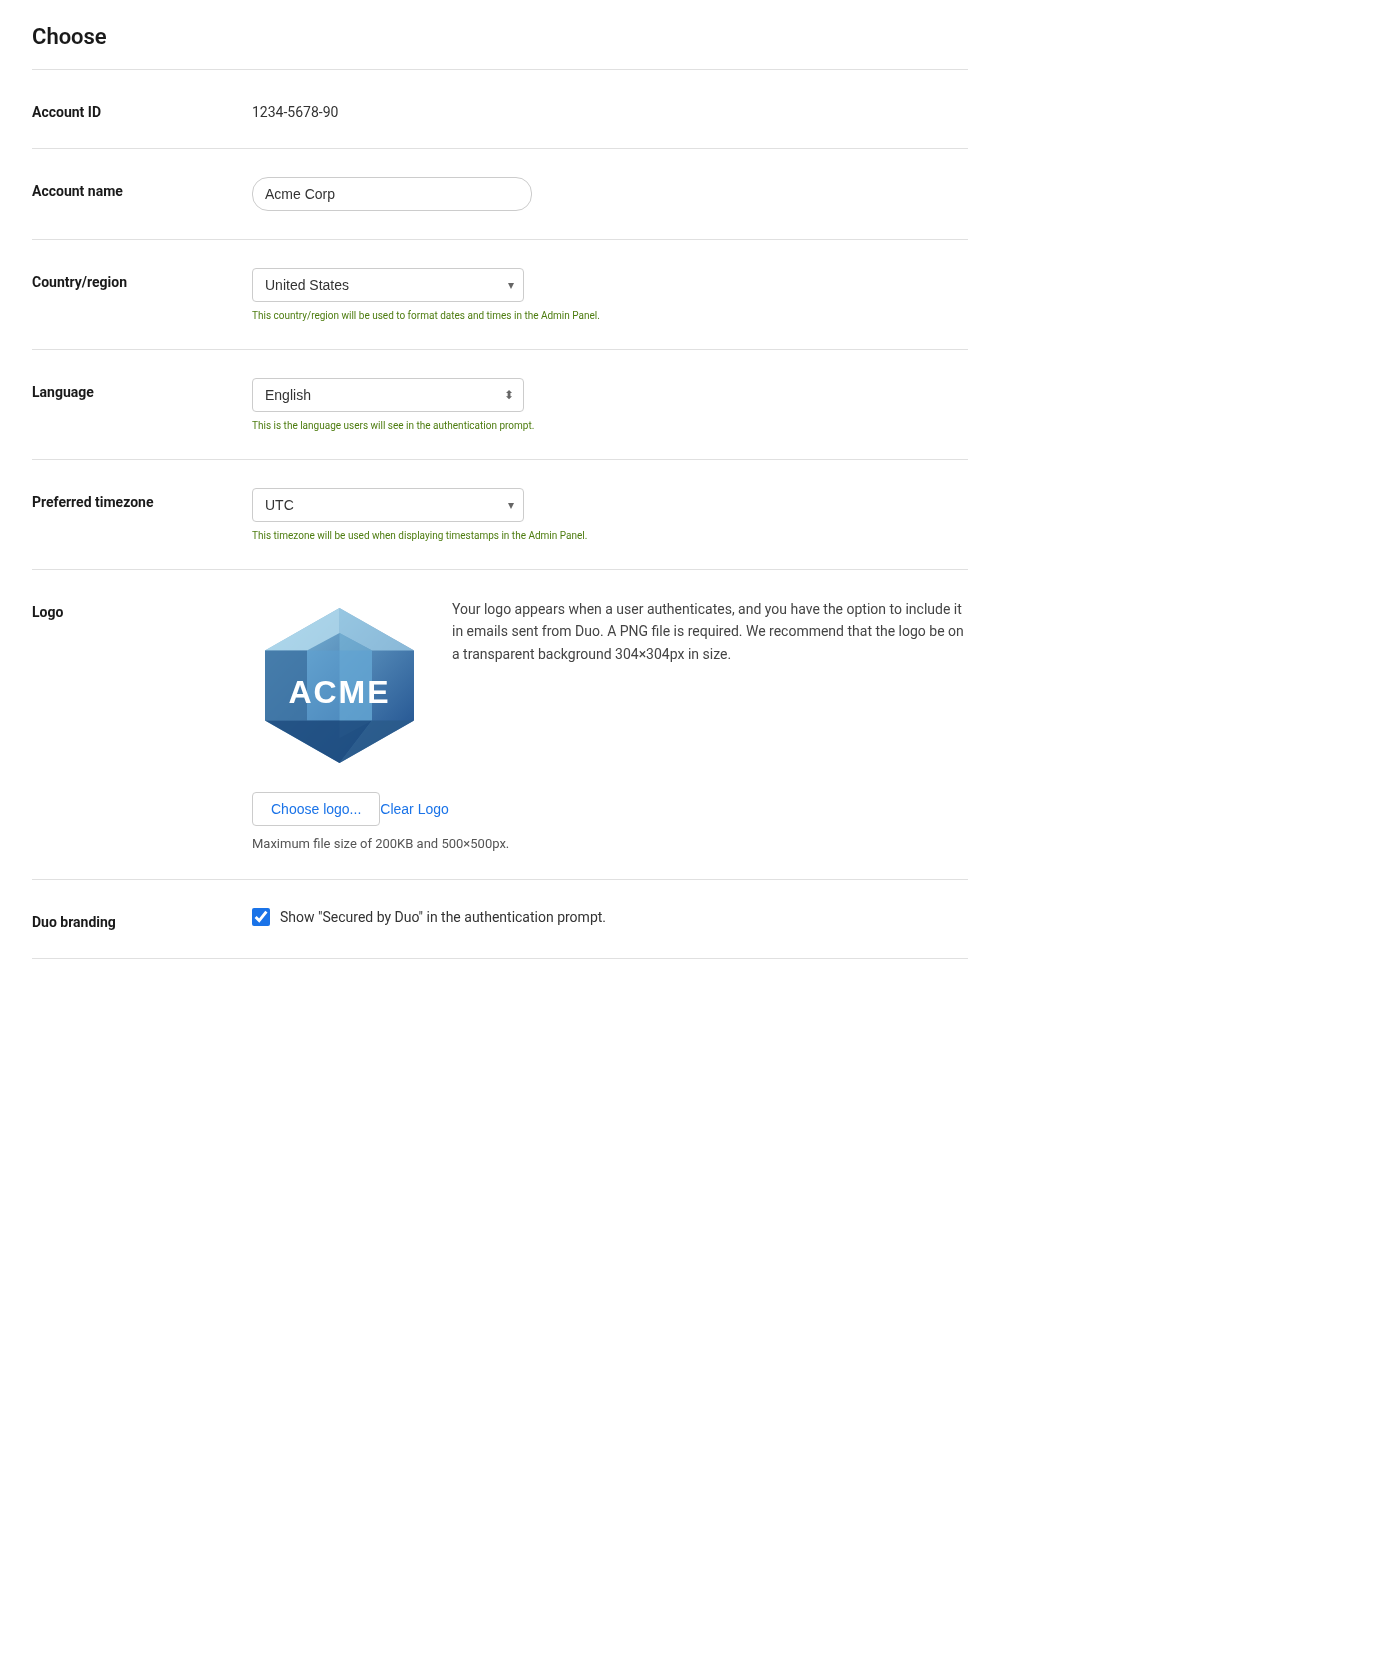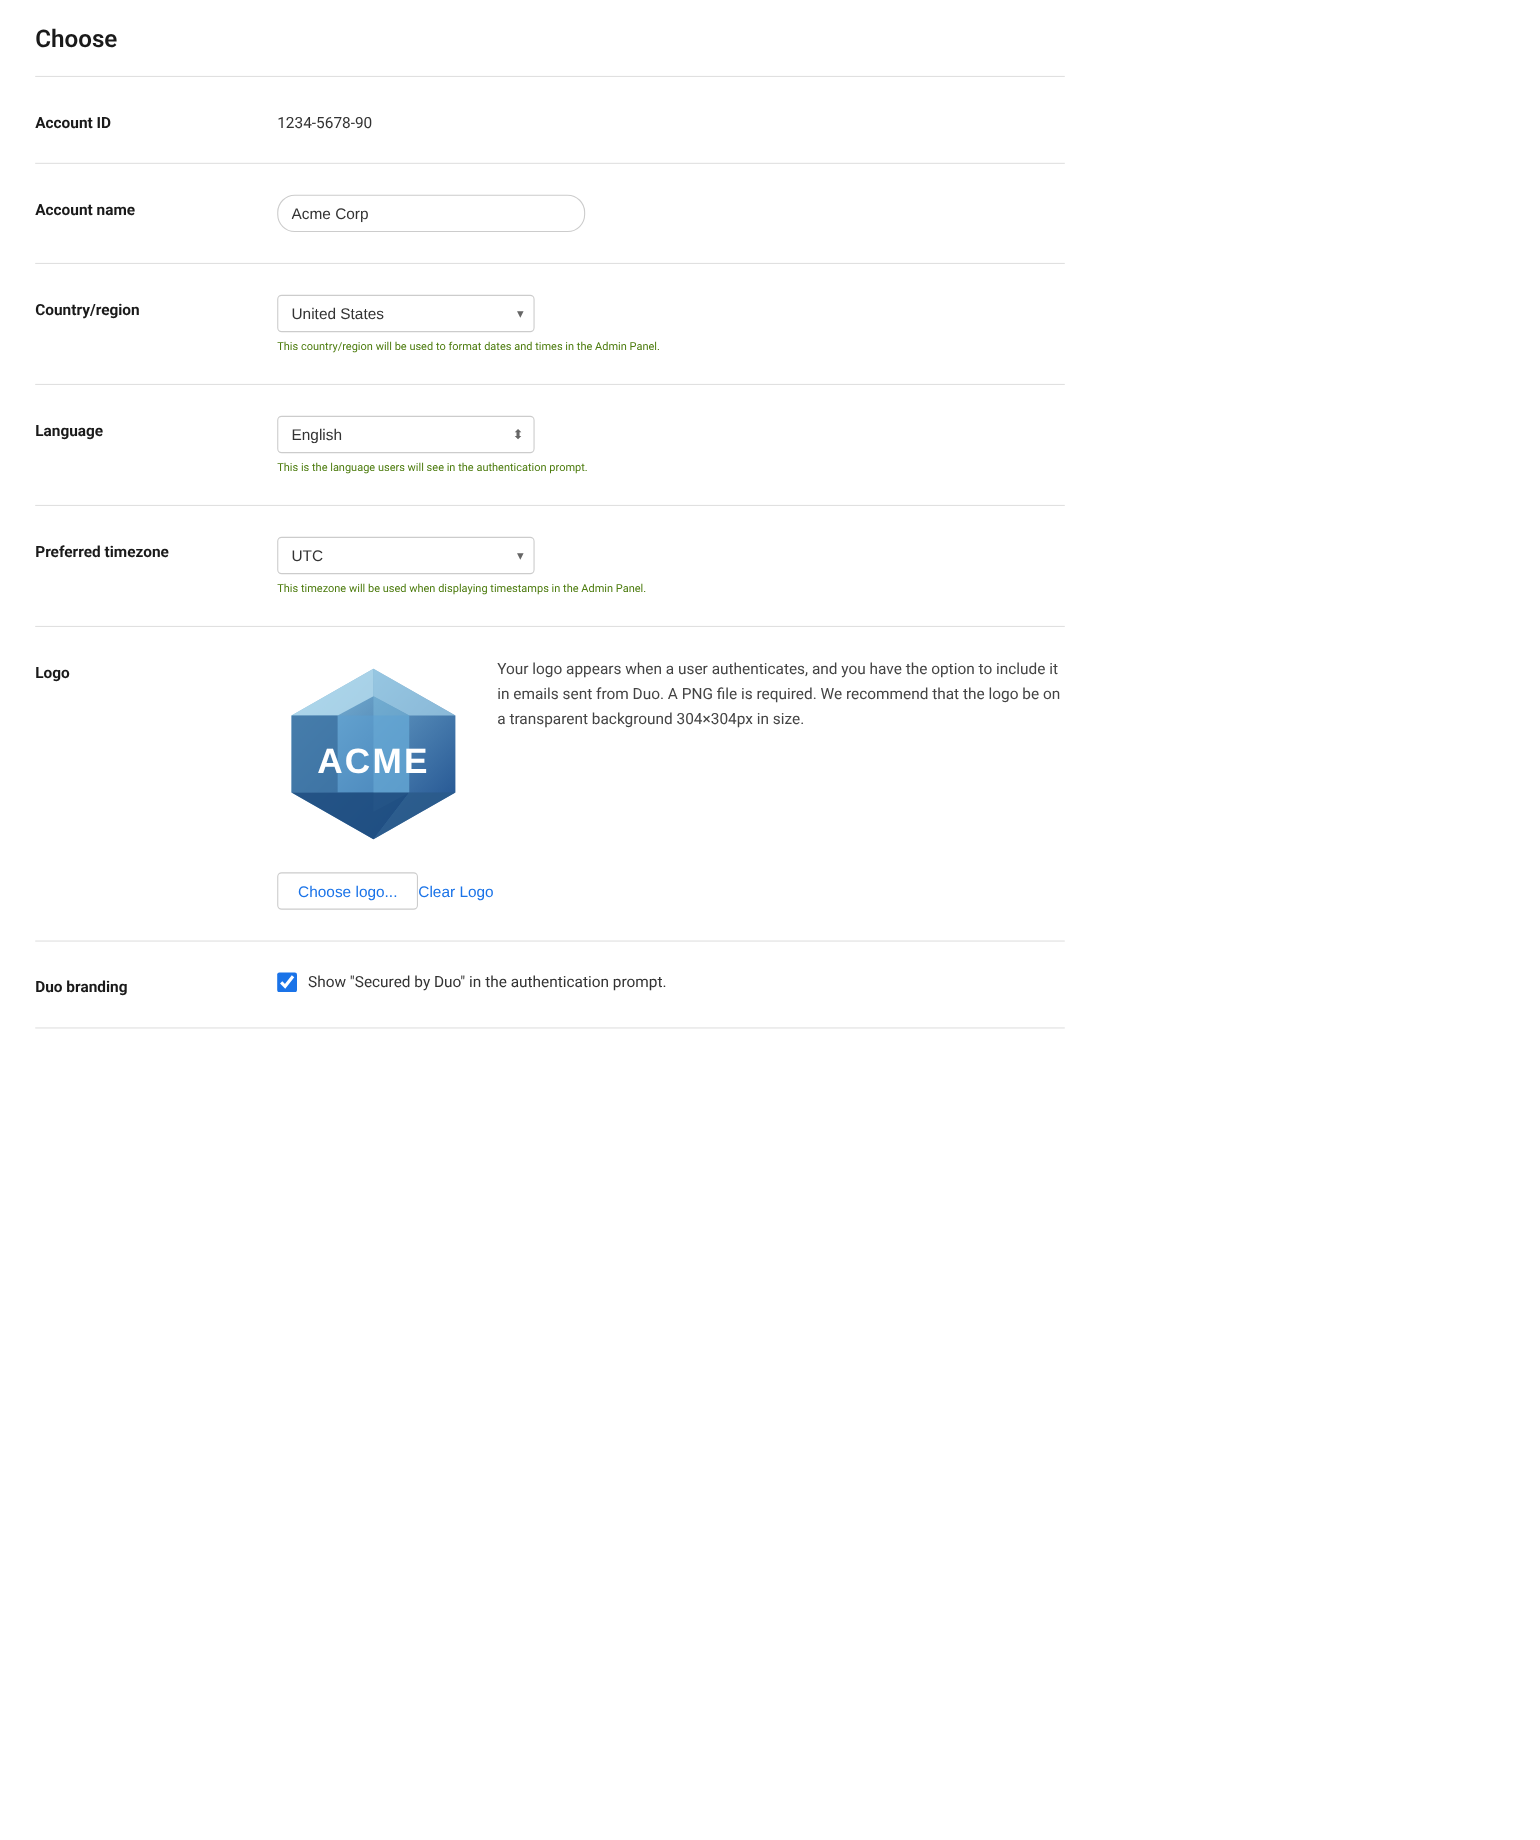--- a/index.html
+++ b/index.html
@@ -47,21 +47,21 @@
       border-radius: 16px;
       padding: 8px 12px;
       font-size: 14px;
       width: 280px;
       outline: none;
       color: #333;
     }
     .select-wrapper {
       position: relative;
       display: inline-block;
-      width: 234px;
+      width: 272px;
     }
     .select-input {
       appearance: none;
       -webkit-appearance: none;
       border: 1px solid #ccc;
       border-radius: 4px;
       padding: 8px 36px 8px 12px;
       font-size: 14px;
       width: 100%;
       background: #fff;
@@ -262,20 +262,21 @@
         </svg>
       </div>
 
       <div class="logo-description">Your logo appears when a user authenticates, and you have the option to include it in emails sent from Duo. A PNG file is required. We recommend that the logo be on a transparent background 304×304px in size.</div>
     </div>
 
     <div class="logo-buttons">
       <button class="btn-choose-logo">Choose logo...</button>
       <button class="btn-clear-logo">Clear Logo</button>
     </div>
+    <div class="file-size-note">Maximum file size of 200KB and 500×500px.</div>
   </div>
 </div>
 
 <div class="form-row">
   <div class="form-label">Duo branding</div>
   <div class="form-content">
     <div class="checkbox-row">
       <input type="checkbox" class="checkbox-input" checked="" style="">
       <label class="checkbox-label">Show "Secured by Duo" in the authentication prompt.</label>
     </div>

